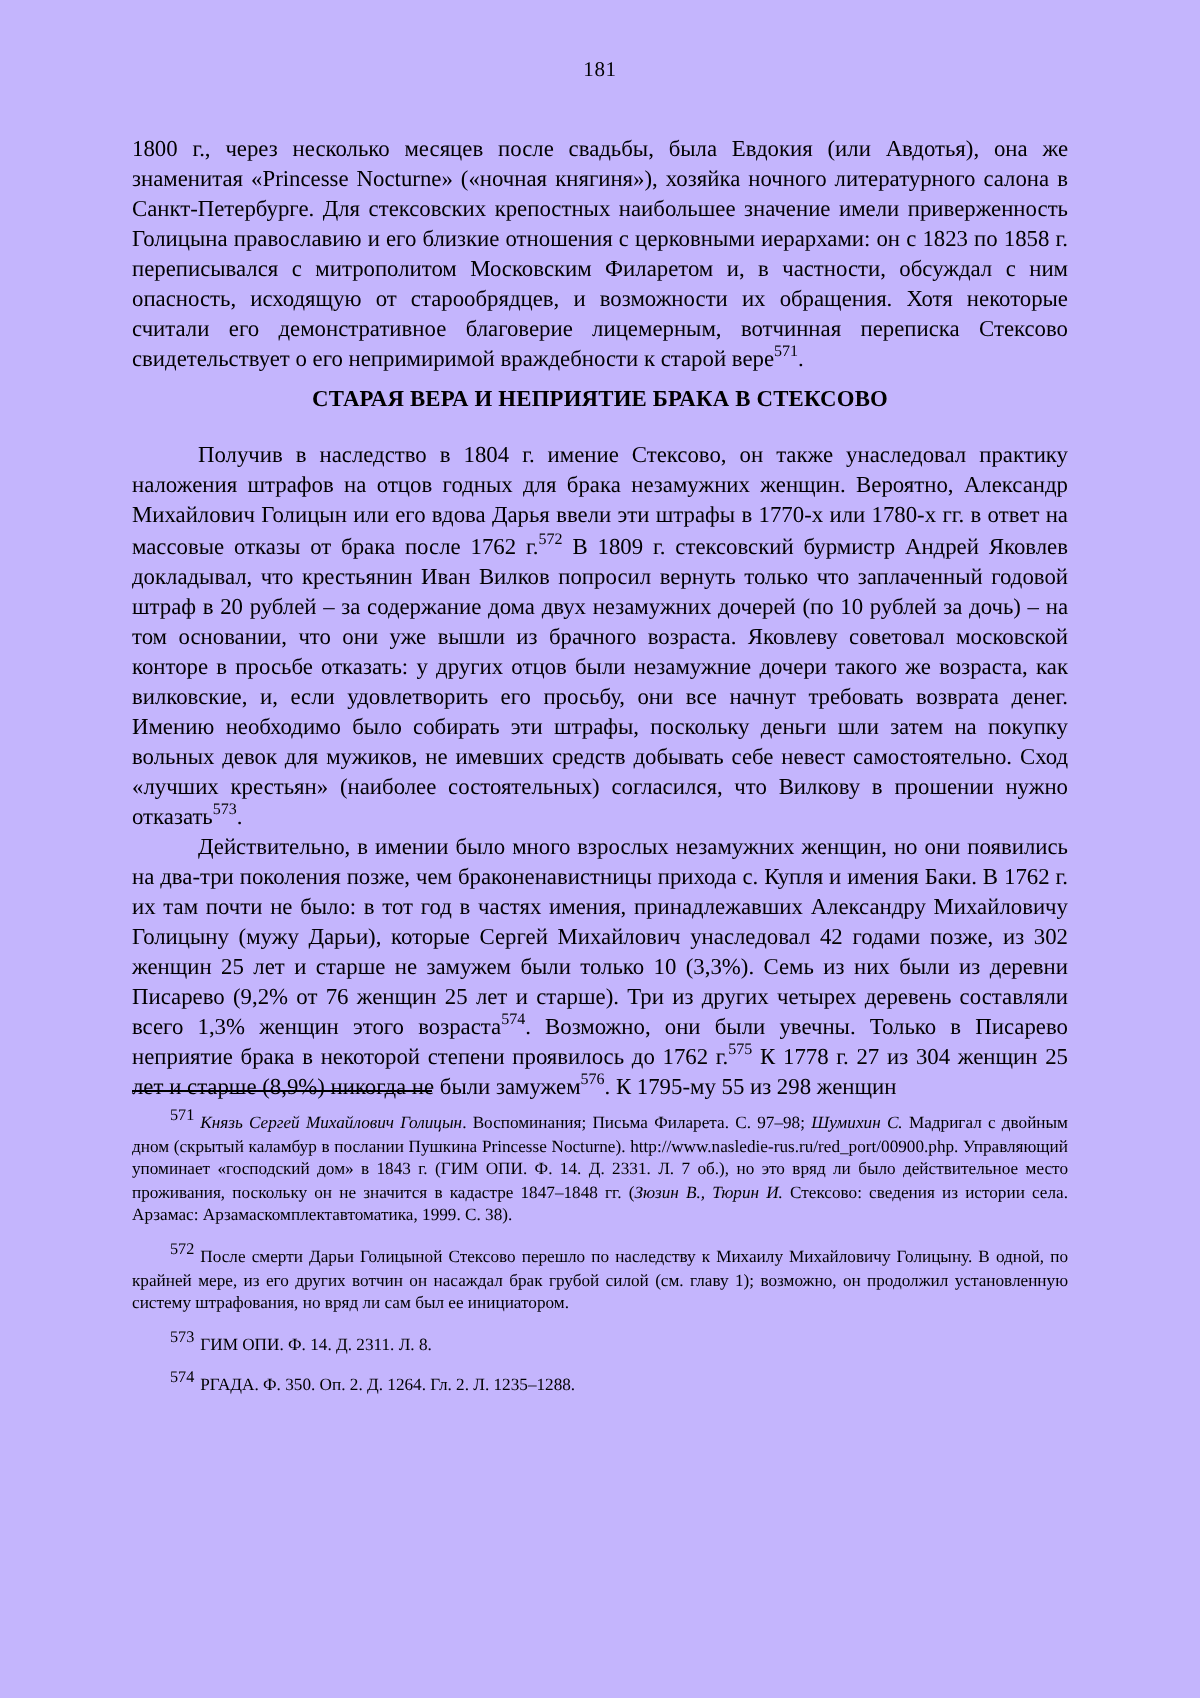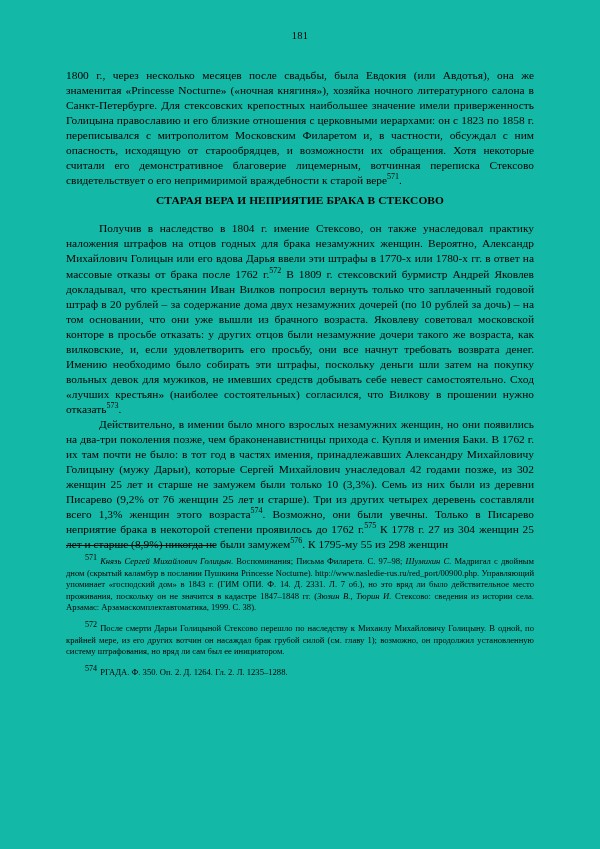--- a/index.html
+++ b/index.html
@@ -11,21 +11,21 @@
     width: 600px;
     height: 849px;
     font-family: "Liberation Serif", "DejaVu Serif", serif;
     color: #000000;
     overflow: hidden;
   }
   .page {
     position: relative;
     width: 600px;
     height: 849px;
-    background: #14b8a6;
+    background: #c4b5fd;
     box-sizing: border-box;
     font-family: Liberation Serif, serif;
   }
   .page-number {
     position: absolute;
     top: 30px;
     left: 0;
     width: 600px;
     text-align: center;
     font-size: 10.5px;
@@ -116,20 +116,21 @@
   </div>
 
   <div class="fn-rule"></div>
 
   <div class="footnotes">
 
     <p class="footnote"><span class="fn-num">571</span><i>Князь Сергей Михайлович Голицын</i><span>. Воспоминания; Письма Филарета. С. 97–98; </span><i>Шумихин С.</i><span> Мадригал с двойным дном (скрытый каламбур в послании Пушкина Princesse Nocturne). http://www.nasledie-rus.ru/red_port/00900.php. Управляющий упоминает «господский дом» в 1843 г. (ГИМ ОПИ. Ф. 14. Д. 2331. Л. 7 об.), но это вряд ли было действительное место проживания, поскольку он не значится в кадастре 1847–1848 гг. (</span><i>Зюзин В., Тюрин И.</i><span> Стексово: сведения из истории села. Арзамас: Арзамаскомплектавтоматика, 1999. С. 38).</span></p>
 
     <p class="footnote"><span class="fn-num">572</span><span>После смерти Дарьи Голицыной Стексово перешло по наследству к Михаилу Михайловичу Голицыну. В одной, по крайней мере, из его других вотчин он насаждал брак грубой силой (см. главу 1); возможно, он продолжил установленную систему штрафования, но вряд ли сам был ее инициатором.</span></p>
 
+    <p class="footnote short"><span class="fn-num">573</span><span>ГИМ ОПИ. Ф. 14. Д. 2311. Л. 8.</span></p>
 
     <p class="footnote short"><span class="fn-num">574</span><span>РГАДА. Ф. 350. Оп. 2. Д. 1264. Гл. 2. Л. 1235–1288.</span></p>
 
 
 
   </div>
 
 </div>
 
 </body></html>

